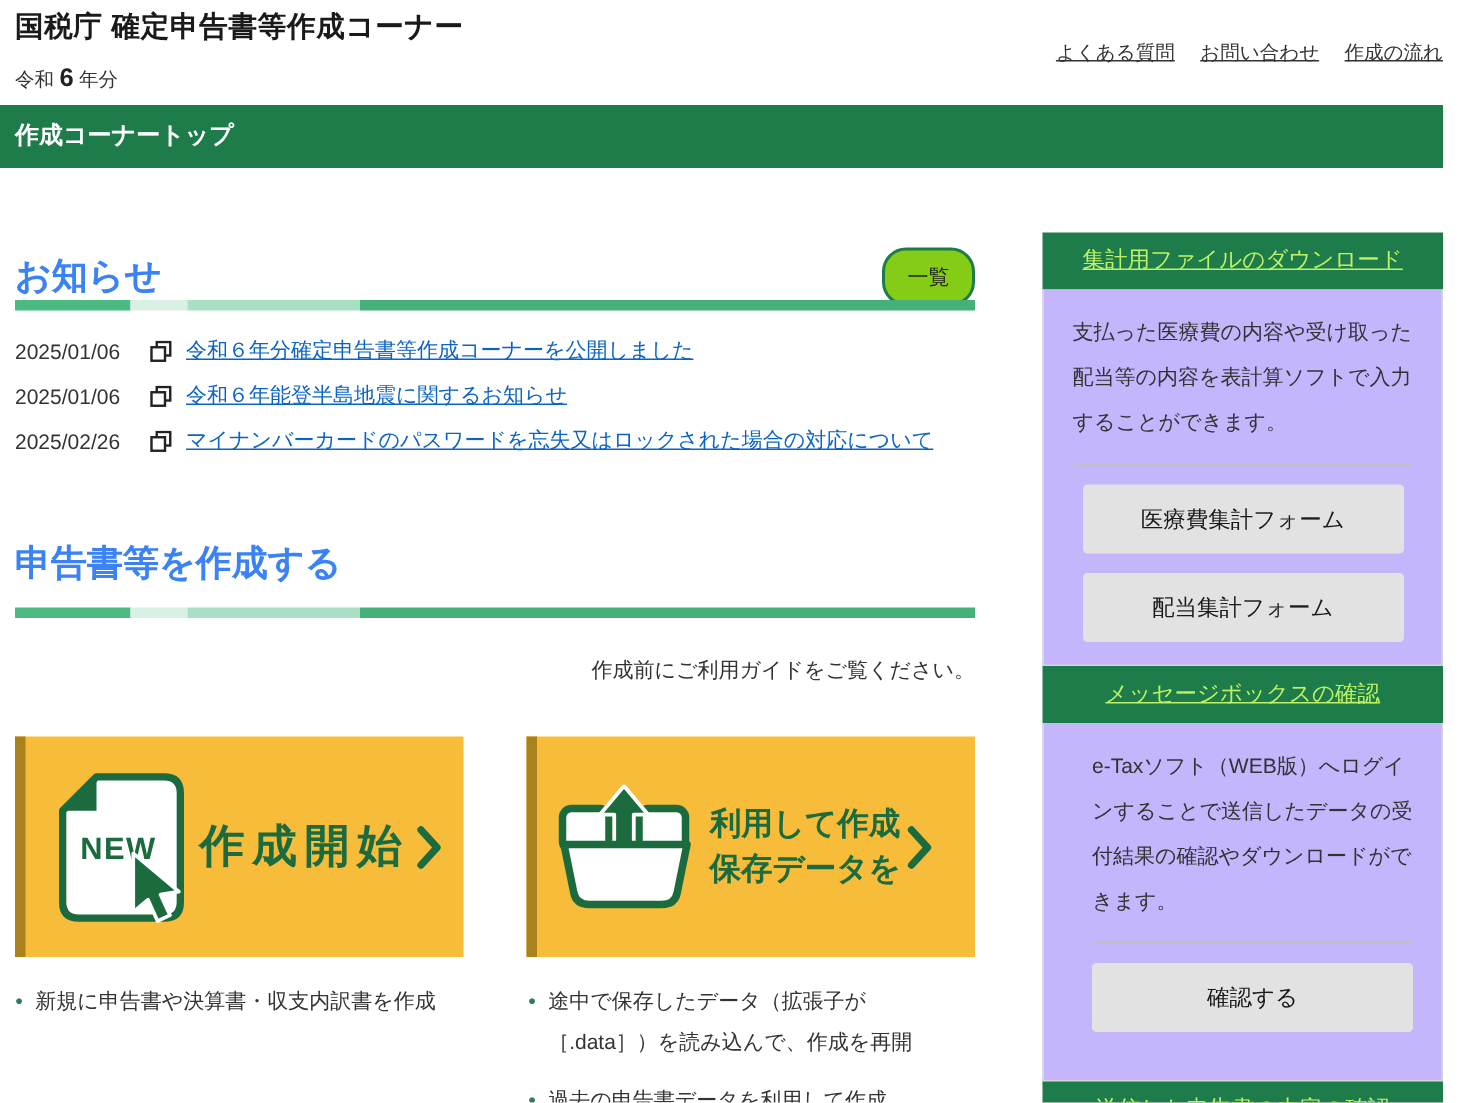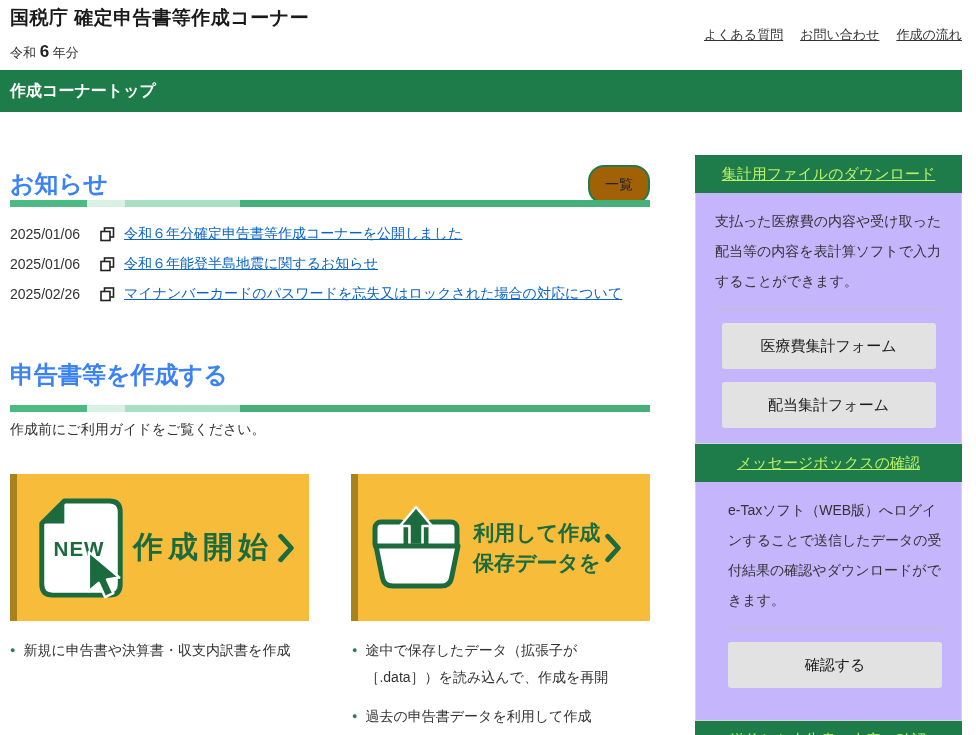--- a/index.html
+++ b/index.html
@@ -15,48 +15,48 @@
   .site-title { position:absolute; left:10px; top:5px; font-size:19px; font-weight:bold; color:#1a1a1a; letter-spacing:0.5px; }
   .year-line  { position:absolute; left:10px; top:42px; font-size:13px; color:#333; }
   .year-num   { font-size:17px; font-weight:bold; color:#222; }
   .top-links  { position:absolute; right:14px; top:26px; display:flex; gap:17px; font-size:13px; }
   .top-links a { color:#333; text-decoration:underline; cursor:pointer; }
 
   
   .banner {
     position:absolute; left:0; top:70px; width:962px; height:42px;
     background:#1e7b4a; color:#fff; font-size:16px; font-weight:bold;
-    line-height:42px; padding-left:10px;
+    line-height:42px; padding-left:10px;font-family:Liberation Mono, monospace;
   }
 
   
   .main-left { position:absolute; left:10px; top:168px; width:640px; }
   .heading-row { display:flex; justify-content:space-between; align-items:center; height:32px; }
   .section-heading { font-size:24px; font-weight:bold; color:#3b82f6; }
   .pill-button {
     width:62px; height:39px; border:2px solid #1e7b4a; border-radius:16px;
-    background:#a16207; font-size:14px; color:#222; cursor:pointer; line-height:26px; text-align:center;
+    background:#84cc16; font-size:14px; color:#222; cursor:pointer; line-height:26px; text-align:center;
     font-family:inherit;
   }
   .seg-bar { display:flex; height:7px; width:640px; }
   .seg-bar .s1 { width:77px;  background:#4cbb83; }
   .seg-bar .s2 { width:38px;  background:#d9f0e4; }
   .seg-bar .s3 { width:115px; background:#a9dfc3; }
   .seg-bar .s4 { flex:1;      background:#45b07a; }
   .bar1 { margin-top:0; }
 
   .news-list { margin-top:12px; }
   .news-row { display:flex; align-items:center; height:30px; font-size:14px; }
   .news-date { width:90px; color:#333; }
   .ext-icon { width:15px; height:15px; margin-right:9px; flex:0 0 auto; display:block; }
   .news-link { color:#0a63c5; text-decoration:underline; cursor:pointer; white-space:nowrap; }
 
   .create-heading { margin-top:50px; }
   .bar2 { margin-top:14px; }
-  .create-note { margin-top:9px; font-size:14px; color:#333; }
+  .create-note { margin-top:26px; font-size:14px; color:#333;text-align:right; }
 
   .big-buttons { margin-top:35px; display:flex; gap:42px; }
   .big-btn {
     position:relative; width:300px; height:147px; background:#f7bc3a;
     display:flex; align-items:center; cursor:pointer; border:none; font-family:inherit;
   }
   .big-btn .edge { position:absolute; left:0; top:0; bottom:0; width:7px; background:#a9821e; }
   .start-label {
     font-size:30px; font-weight:bold; color:#1b6b3f; letter-spacing:5px; margin-left:8px;
   }

